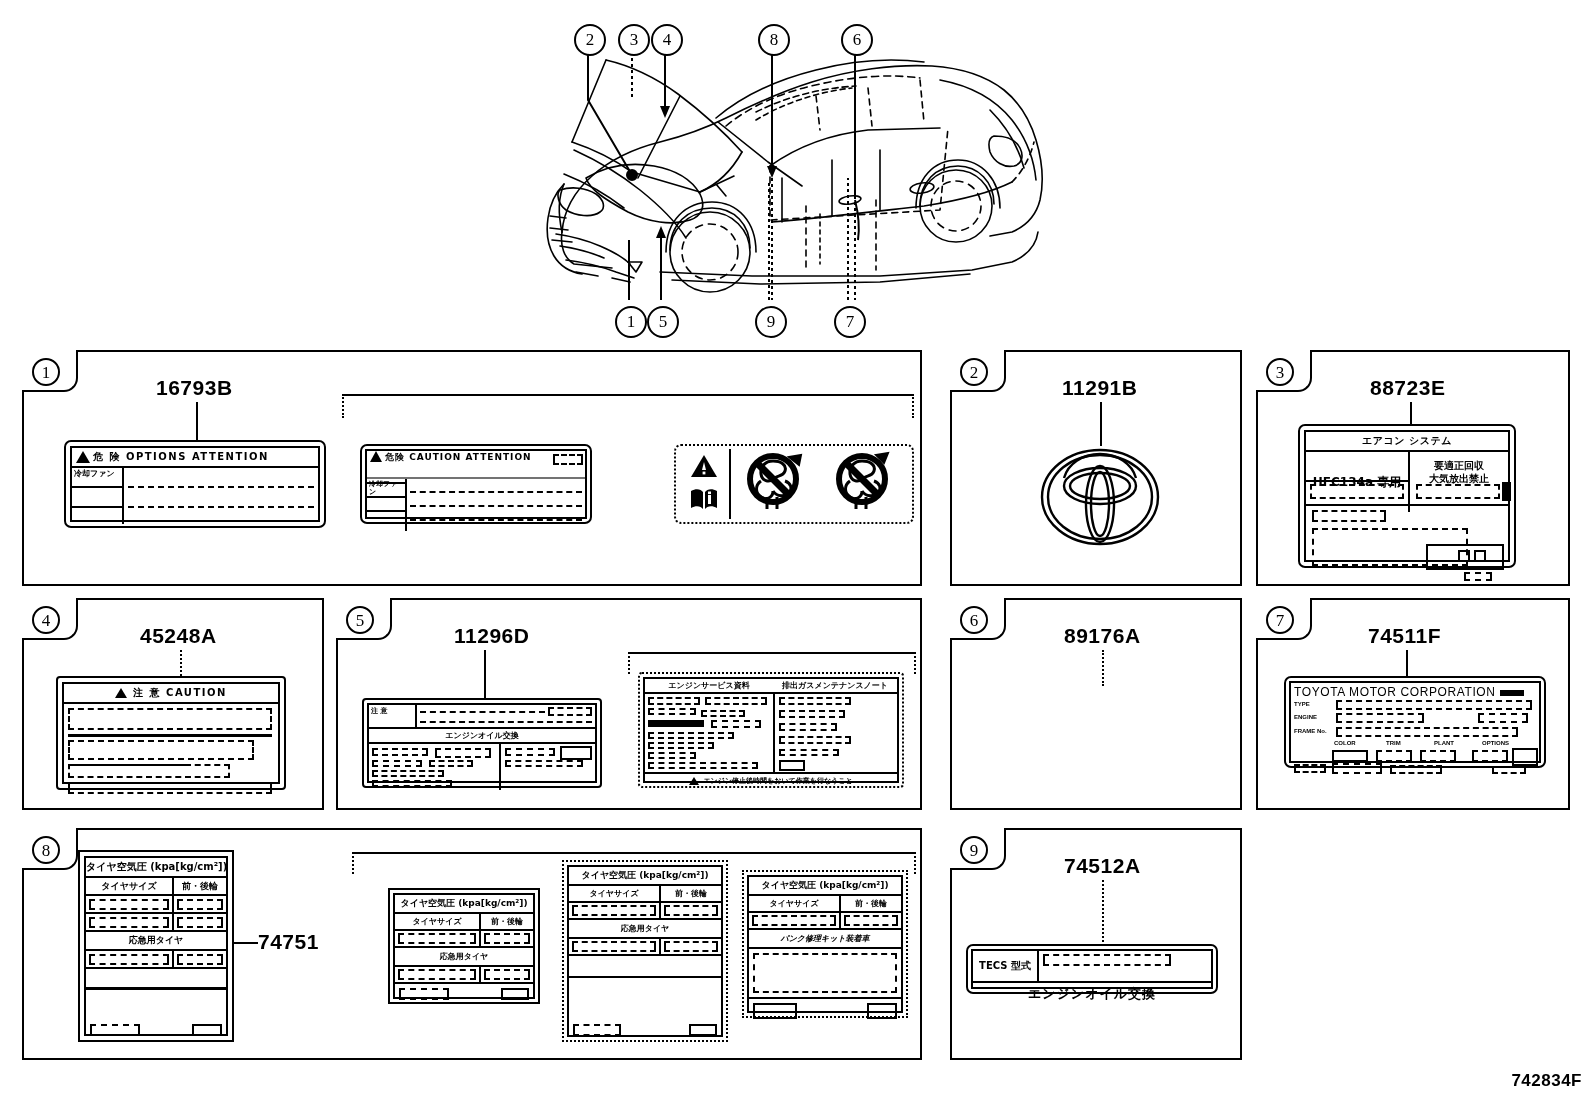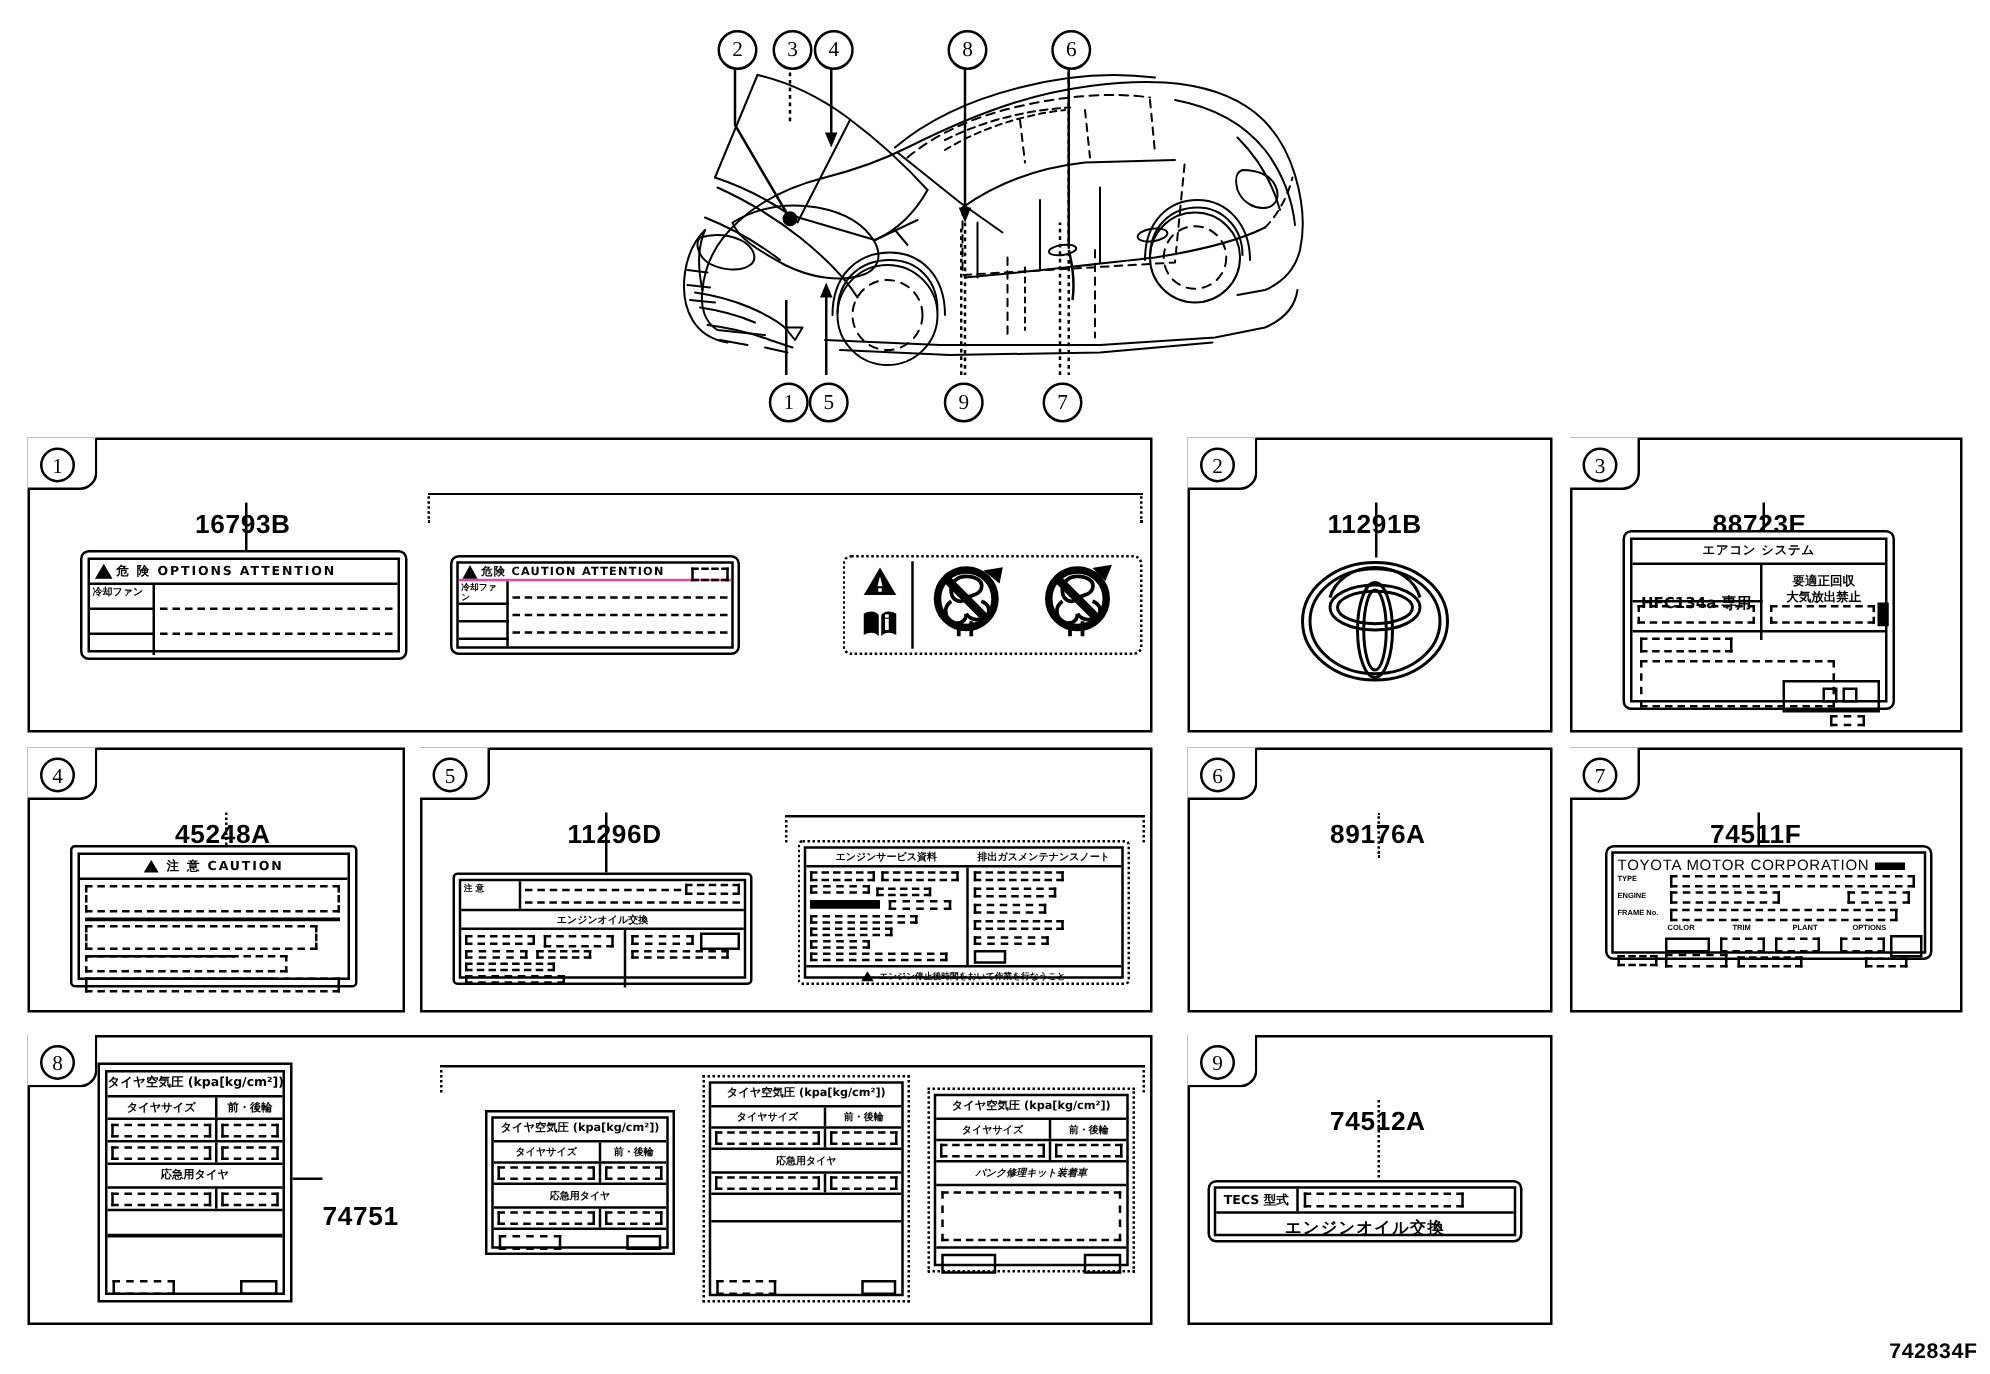--- a/index.html
+++ b/index.html
@@ -64,21 +64,20 @@
   }
 
   
   .partno {
     position: absolute;
     font-size: 21px;
     font-weight: bold;
     font-family: "Liberation Sans", sans-serif;
     letter-spacing: 0.5px;
     white-space: nowrap;
-    margin-top: 32px;
   }
   .leader {
     position: absolute;
     width: 2px;
     background: #000;
   }
   .leader.dotted {
     background: none;
     border-left: 2px dotted #000;
     width: 0;
@@ -304,21 +303,21 @@
             <div class="tline" style="left:4px;right:4px;top:38px;"></div>
           </div>
         </div>
         <div style="position:absolute;left:0;top:38px;width:52px;border-top:2px solid #000;"></div>
         <div style="position:absolute;left:0;top:58px;width:52px;border-top:2px solid #000;"></div>
       </div>
     </div>
 
     <div class="lbl round" style="left:336px;top:92px;width:232px;height:80px;">
       <div style="position:absolute;left:3px;top:3px;right:3px;bottom:3px;border:2px solid #000;box-sizing:border-box;">
-        <div class="row" style="height:14px;border-bottom:2px solid #ec4899;align-items:center;padding-left:3px;">
+        <div class="row" style="height:28px;border-bottom:2px solid #737373;align-items:flex-start;padding-left:3px;">
           <div style="margin-right:3px;">
               <div class="warn-tri" style="border-bottom-width:11px;border-left-width:6px;border-right-width:6px;"></div>
             </div>
           <div class="cap-hdr jp" style="font-size:9px;letter-spacing:1px;">危険  CAUTION  ATTENTION</div>
           <div class="tbox dashed" style="right:2px;top:3px;width:30px;height:11px;position:absolute;"></div>
         </div>
         <div class="row" style="height:52px;">
           <div class="cell jp" style="width:40px;border-right:2px solid #000;font-size:7px;padding:2px;line-height:1.1;">冷却ファン</div>
           <div class="cell" style="flex:1;position:relative;">
             <div class="tline" style="left:3px;right:3px;top:12px;"></div>
@@ -719,21 +718,21 @@
   </div>
 
   <div class="panel" style="left:950px;top:828px;width:292px;height:232px;">
     <div class="panel-notch"></div>
     <div class="panel-num">9</div>
     <div class="partno" style="left:112px;top:24px;">74512A</div>
     <div class="leader dotted" style="left:150px;top:50px;height:66px;"></div>
 
     <div class="lbl round" style="left:14px;top:114px;width:252px;height:50px;">
       <div style="position:absolute;left:3px;top:3px;right:3px;bottom:3px;border:2px solid #000;box-sizing:border-box;">
-        <div class="row" style="height:20px;border-bottom:2px solid #000;justify-content:center;">
+        <div class="row" style="height:32px;border-bottom:2px solid #000;justify-content:center;">
           <div class="cell jp ctr" style="width:66px;border-right:2px solid #000;font-size:10px;">TECS 型式</div>
           <div class="cell" style="flex:1;position:relative;">
             <div class="tbox dashed" style="left:4px;top:3px;right:40px;height:12px;"></div>
           </div>
         </div>
         <div class="jp ctr" style="height:22px;font-size:13px;letter-spacing:1px;">エンジンオイル交換</div>
       </div>
     </div>
   </div>
 

